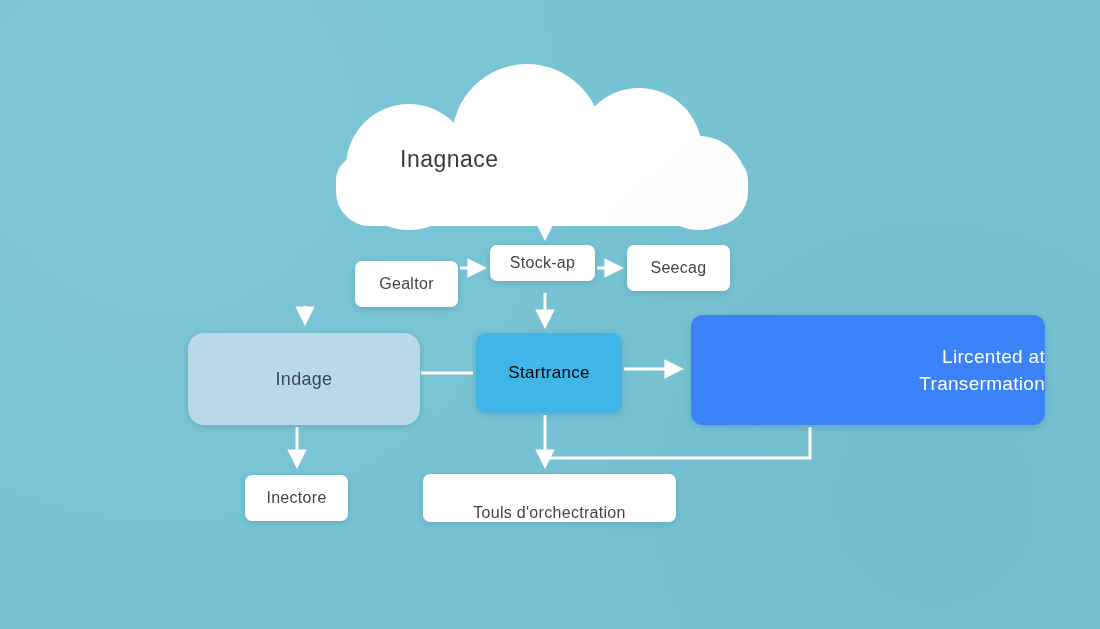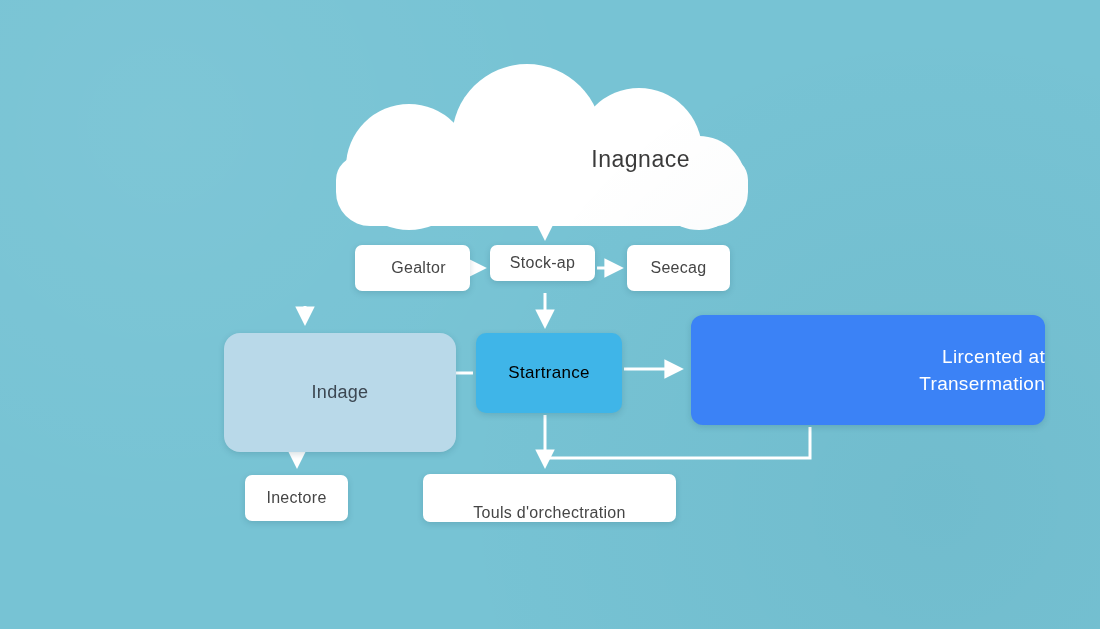--- a/index.html
+++ b/index.html
@@ -38,21 +38,21 @@
     background:#ffffff;
     border-radius:24px 24px 34px 34px;
   }
   .c-a{left:346px; top:104px; width:126px; height:126px;}
   .c-b{left:452px; top:64px;  width:150px; height:150px;}
   .c-c{left:576px; top:88px;  width:126px; height:126px;}
   .c-d{left:652px; top:136px; width:94px;  height:94px;}
   .cloud-label{
     position:absolute;
     left:400px; top:146px; width:290px;
-    text-align:right;
+    text-align:left;
     font-size:23px;
     letter-spacing:0.5px;
     color:#3a3a3a;
     z-index:3;
   }
 
   
   .node{
     position:absolute;
     display:flex;
@@ -60,31 +60,30 @@
     justify-content:center;
     text-align:center;
     background:#ffffff;
     color:#454545;
     font-size:16px;
     letter-spacing:0.3px;
     border-radius:7px;
     box-shadow:0 2px 6px rgba(20,70,90,0.18);
     z-index:2;
   }
-  .n-gealtor  {left:355px; top:245px; width:103px; height:46px;padding-left:12px;}
+  .n-gealtor  {left:355px; top:261px; width:103px; height:46px;}
   .n-stockap  {left:490px; top:245px; width:105px; height:36px;}
   .n-seecag   {left:627px; top:245px; width:103px; height:46px;}
 
   .n-indage{
-    left:188px; top:333px; width:232px; height:119px;
+    left:188px; top:333px; width:232px; height:92px;
     background:#b9d9e9;
     border-radius:16px;
     font-size:18px;
     color:#3c4752;
-    margin-left:36px;
   }
   .n-startrance{
     left:476px; top:333px; width:146px; height:80px;
     background:#3fb5e8;
     border-radius:10px;
     font-size:17px;
     color:#000000;
   }
   .n-pink{
     left:691px; top:315px; width:354px; height:110px;

